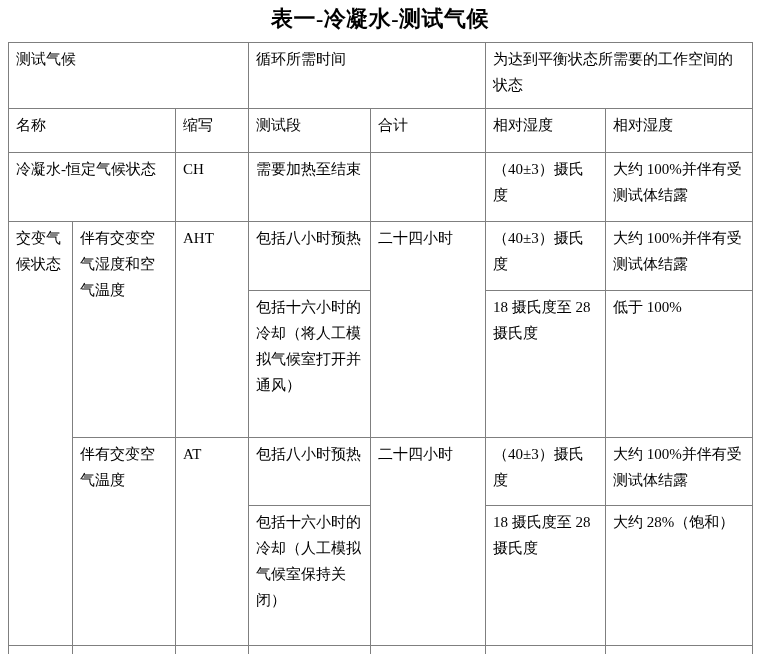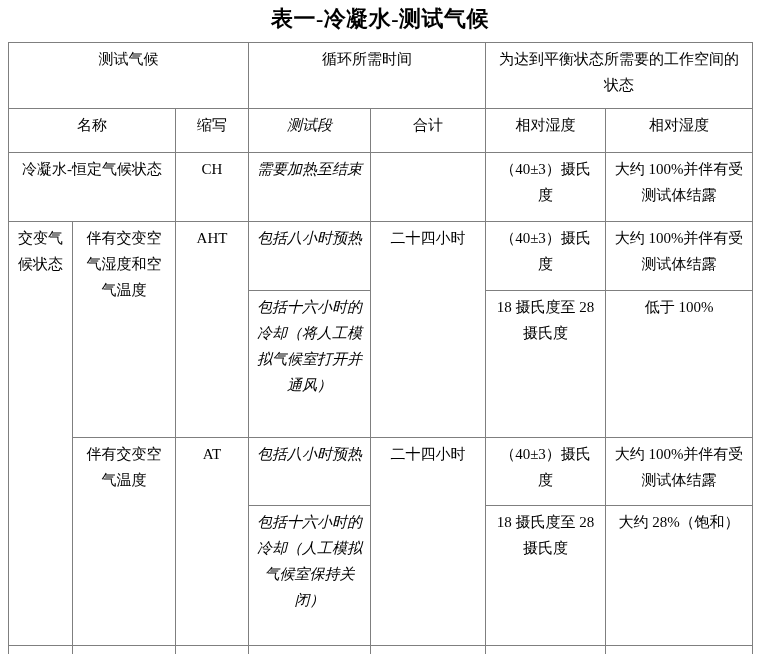--- a/index.html
+++ b/index.html
@@ -24,33 +24,33 @@
     position: absolute;
     left: 8px;
     top: 42px;
     width: 745px;
     border-collapse: collapse;
     table-layout: fixed;
   }
   table.doc-table td {
     border: 1px solid #7f7f7f;
     vertical-align: top;
-    text-align: center;
+    text-align: left;
     font-size: 15px;
     line-height: 26px;
     padding: 3px 7px 0;
     overflow: hidden;
     word-break: break-word;
   }
   
   td.c0   { padding: 3px 10px 0; }
   td.cnm  { padding: 3px 14px 0; }  
   td.c1   { padding: 3px 14px 0; }
   td.c2   { padding: 3px 4px  0; }
-  td.c3   { padding: 3px 17px 0; font-style: italic; }
+  td.c3   { padding: 3px 17px 0; }
   td.c4   { padding: 3px 8px  0; }
   td.c5   { padding: 3px 16px 0; }
   td.c6   { padding: 3px 13px 0; }
   td.gh   { padding: 5px 10px 0; }  
   td.gh3  { padding: 5px 25px 0; }
   tr.r1 { height: 66px; }
   tr.r2 { height: 44px; }
   tr.r3 { height: 69px; }
   tr.r4 { height: 69px; }
   tr.r5 { height: 147px; }

